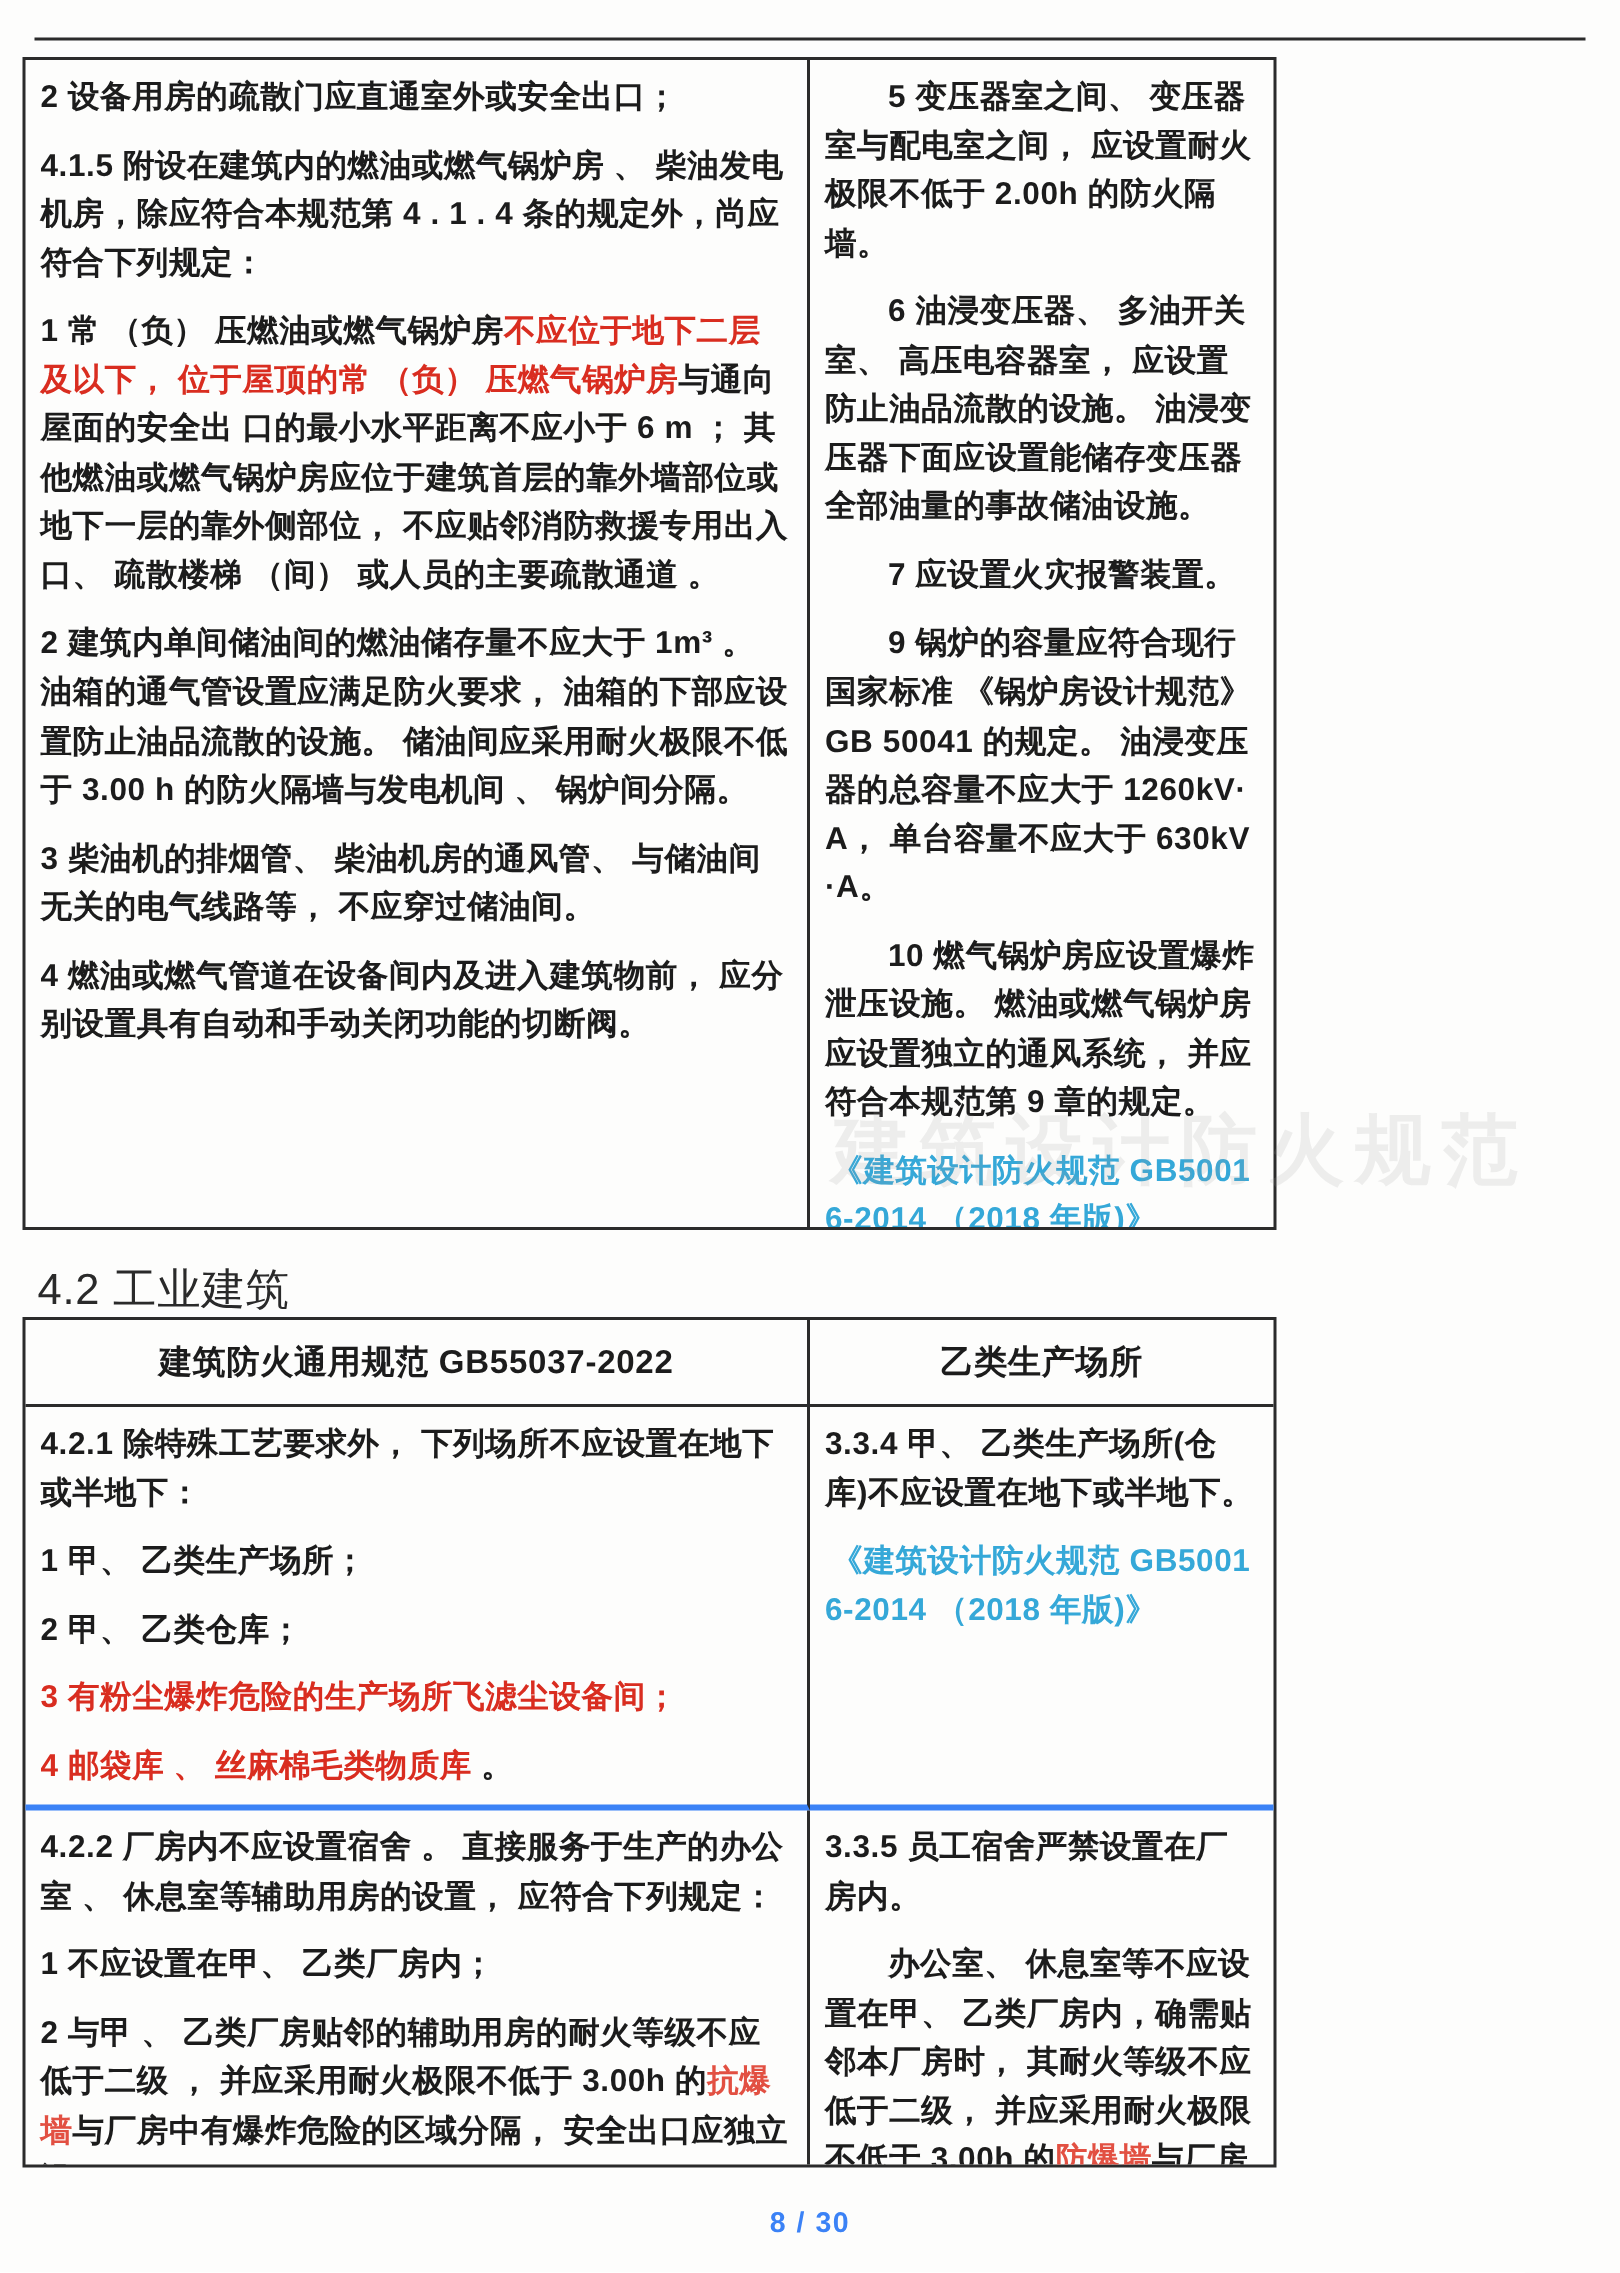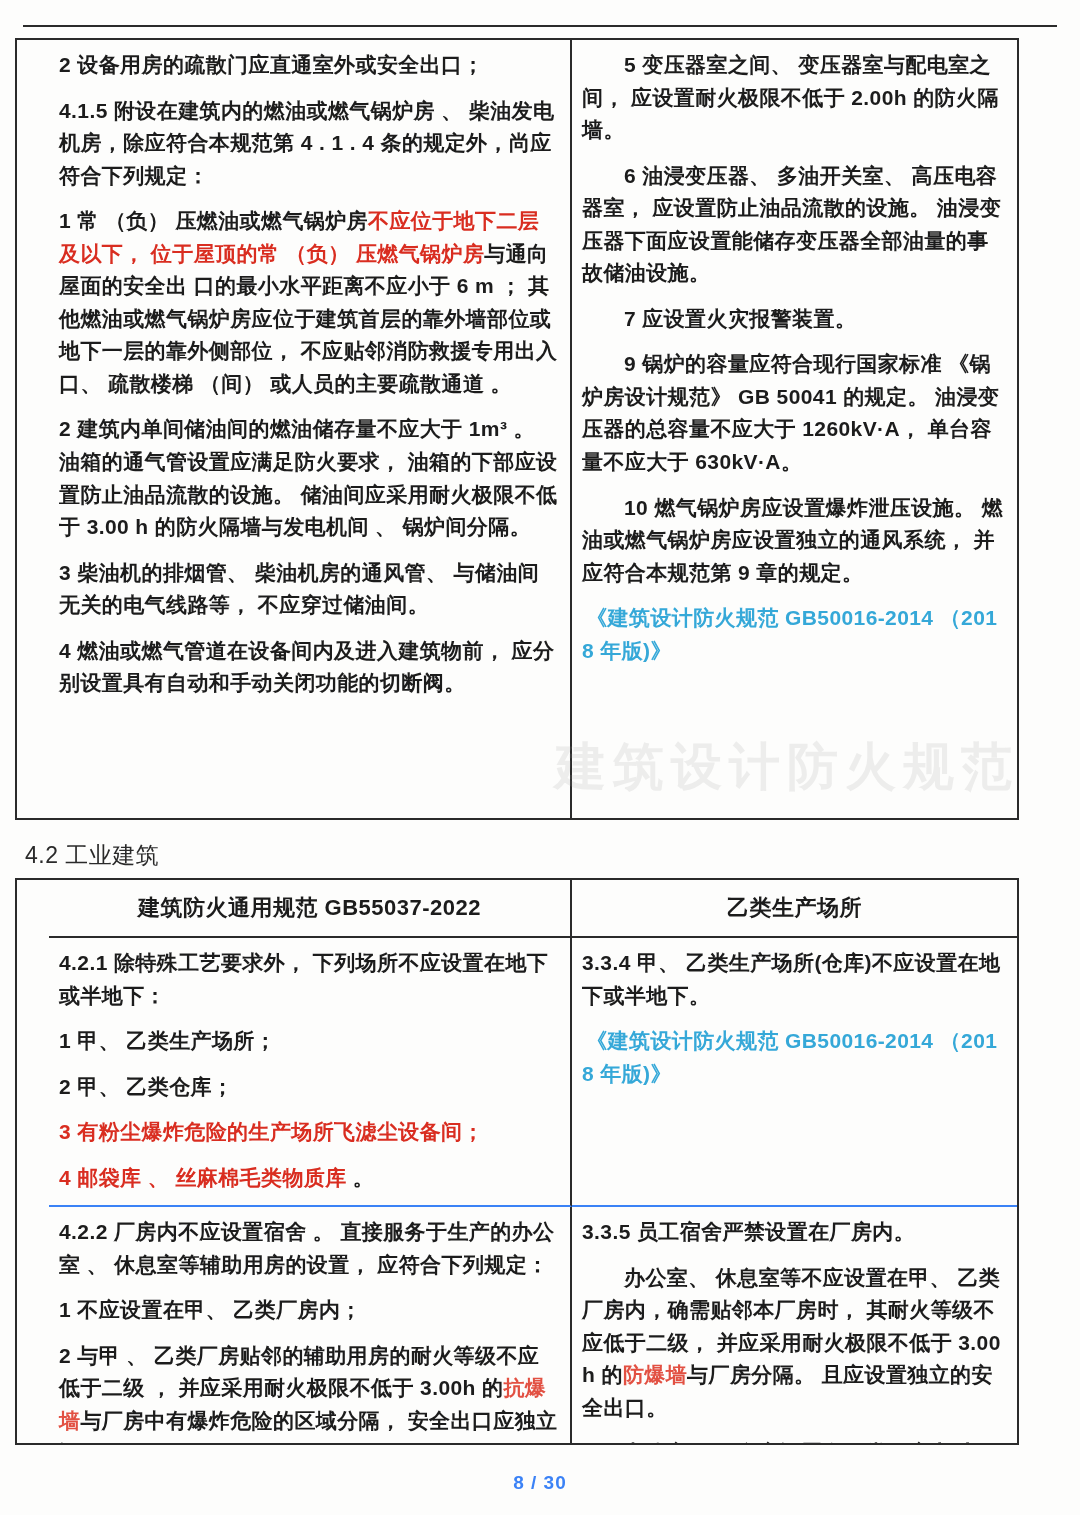--- a/index.html
+++ b/index.html
@@ -9,59 +9,58 @@
     background:#fdfdfc;
     font-family:"Liberation Sans","DejaVu Sans",sans-serif;
     color:var(--text,#1c1c1c);
     overflow:hidden;
   }
   .top-rule{
     position:absolute;left:23px;top:25px;width:1034px;height:2px;
     background:#2b2b2b;
   }
   .tbl{
-    position:absolute;left:15px;width:1004px;
+    position:absolute;left:15px;width:836px;
     border:2px solid #2b2b2b;
     display:grid;
     box-sizing:border-box;
     background:transparent;
-    padding-left:32px;
   }
   .tbl1{top:38px;height:782px;grid-template-columns:523px 1fr;}
   .tbl2{top:878px;height:567px;grid-template-columns:523px 1fr;grid-template-rows:58px 269px 1fr;}
   .cell{
     box-sizing:border-box;
     padding:9px 12px 6px 10px;
     overflow:hidden;
   }
   .cell.col-left{border-right:2px solid #2b2b2b;}
   .th{
     box-sizing:border-box;
     border-bottom:2px solid #2b2b2b;
     display:flex;align-items:center;justify-content:center;
     font-size:22px;font-weight:700;letter-spacing:0.5px;text-align:right;
   }
   .th.col-left{border-right:2px solid #2b2b2b;}
-  .row-divider{border-bottom:2px solid #3b82f6;}
+  .row-divider{border-bottom:4px solid #3b82f6;}
   .para{
     margin:0 0 13px 0;
     font-size:21px;font-weight:700;
     line-height:1.55;
     letter-spacing:0.4px;
     word-break:break-all;
   }
   .para:last-child{margin-bottom:0;}
   .para.indent{text-indent:2em;}
   .para.cite{text-indent:0.2em;}
   .c-red{color:var(--red,#d92d20);}
   .c-lightred{color:var(--lightred,#e25042);}
   .c-blue{color:var(--blue,#35a8d8);}
   .section-heading{
     position:absolute;left:25px;top:840px;
-    font-size:23px;font-weight:400;color:#2a2a2a;
+    font-size:29px;font-weight:400;color:#2a2a2a;
     letter-spacing:0.5px;
   }
   .watermark{
     position:absolute;left:555px;top:733px;
     font-size:51px;font-weight:700;color:#9d9d9d;opacity:0.16;
     letter-spacing:7px;white-space:nowrap;
     pointer-events:none;
   }
   .footer{
     position:absolute;left:0;top:1472px;width:100%;

